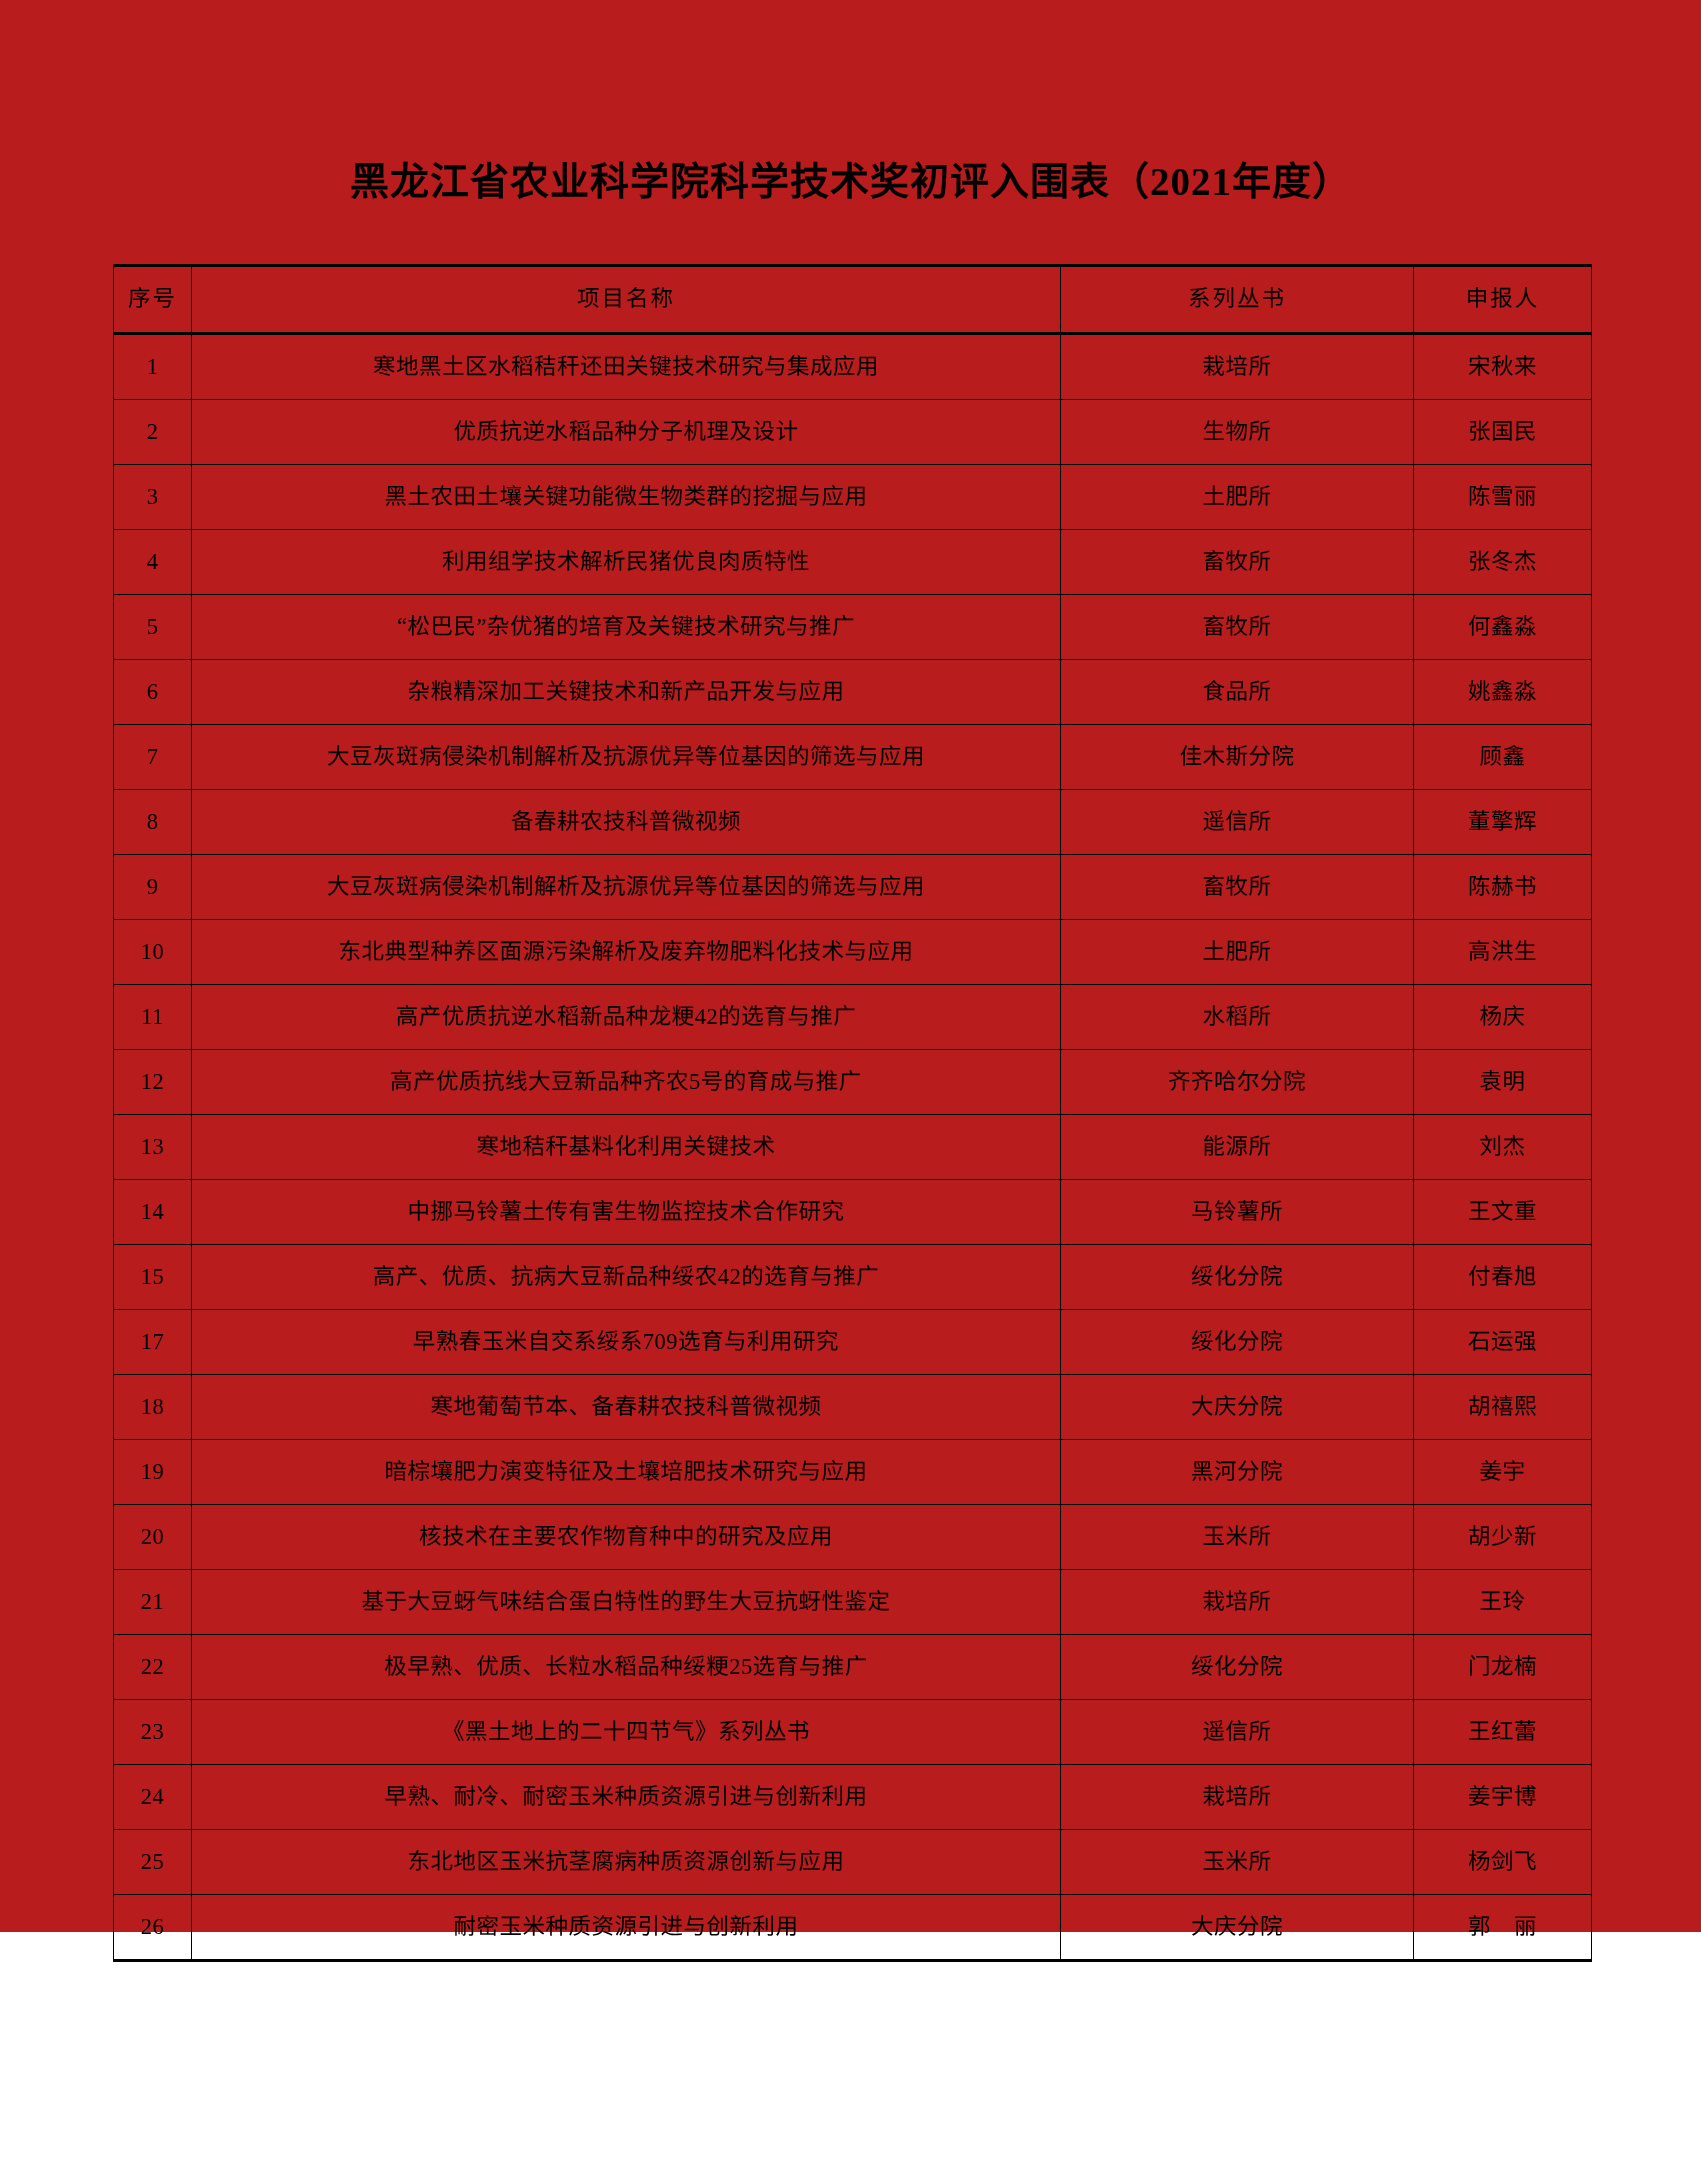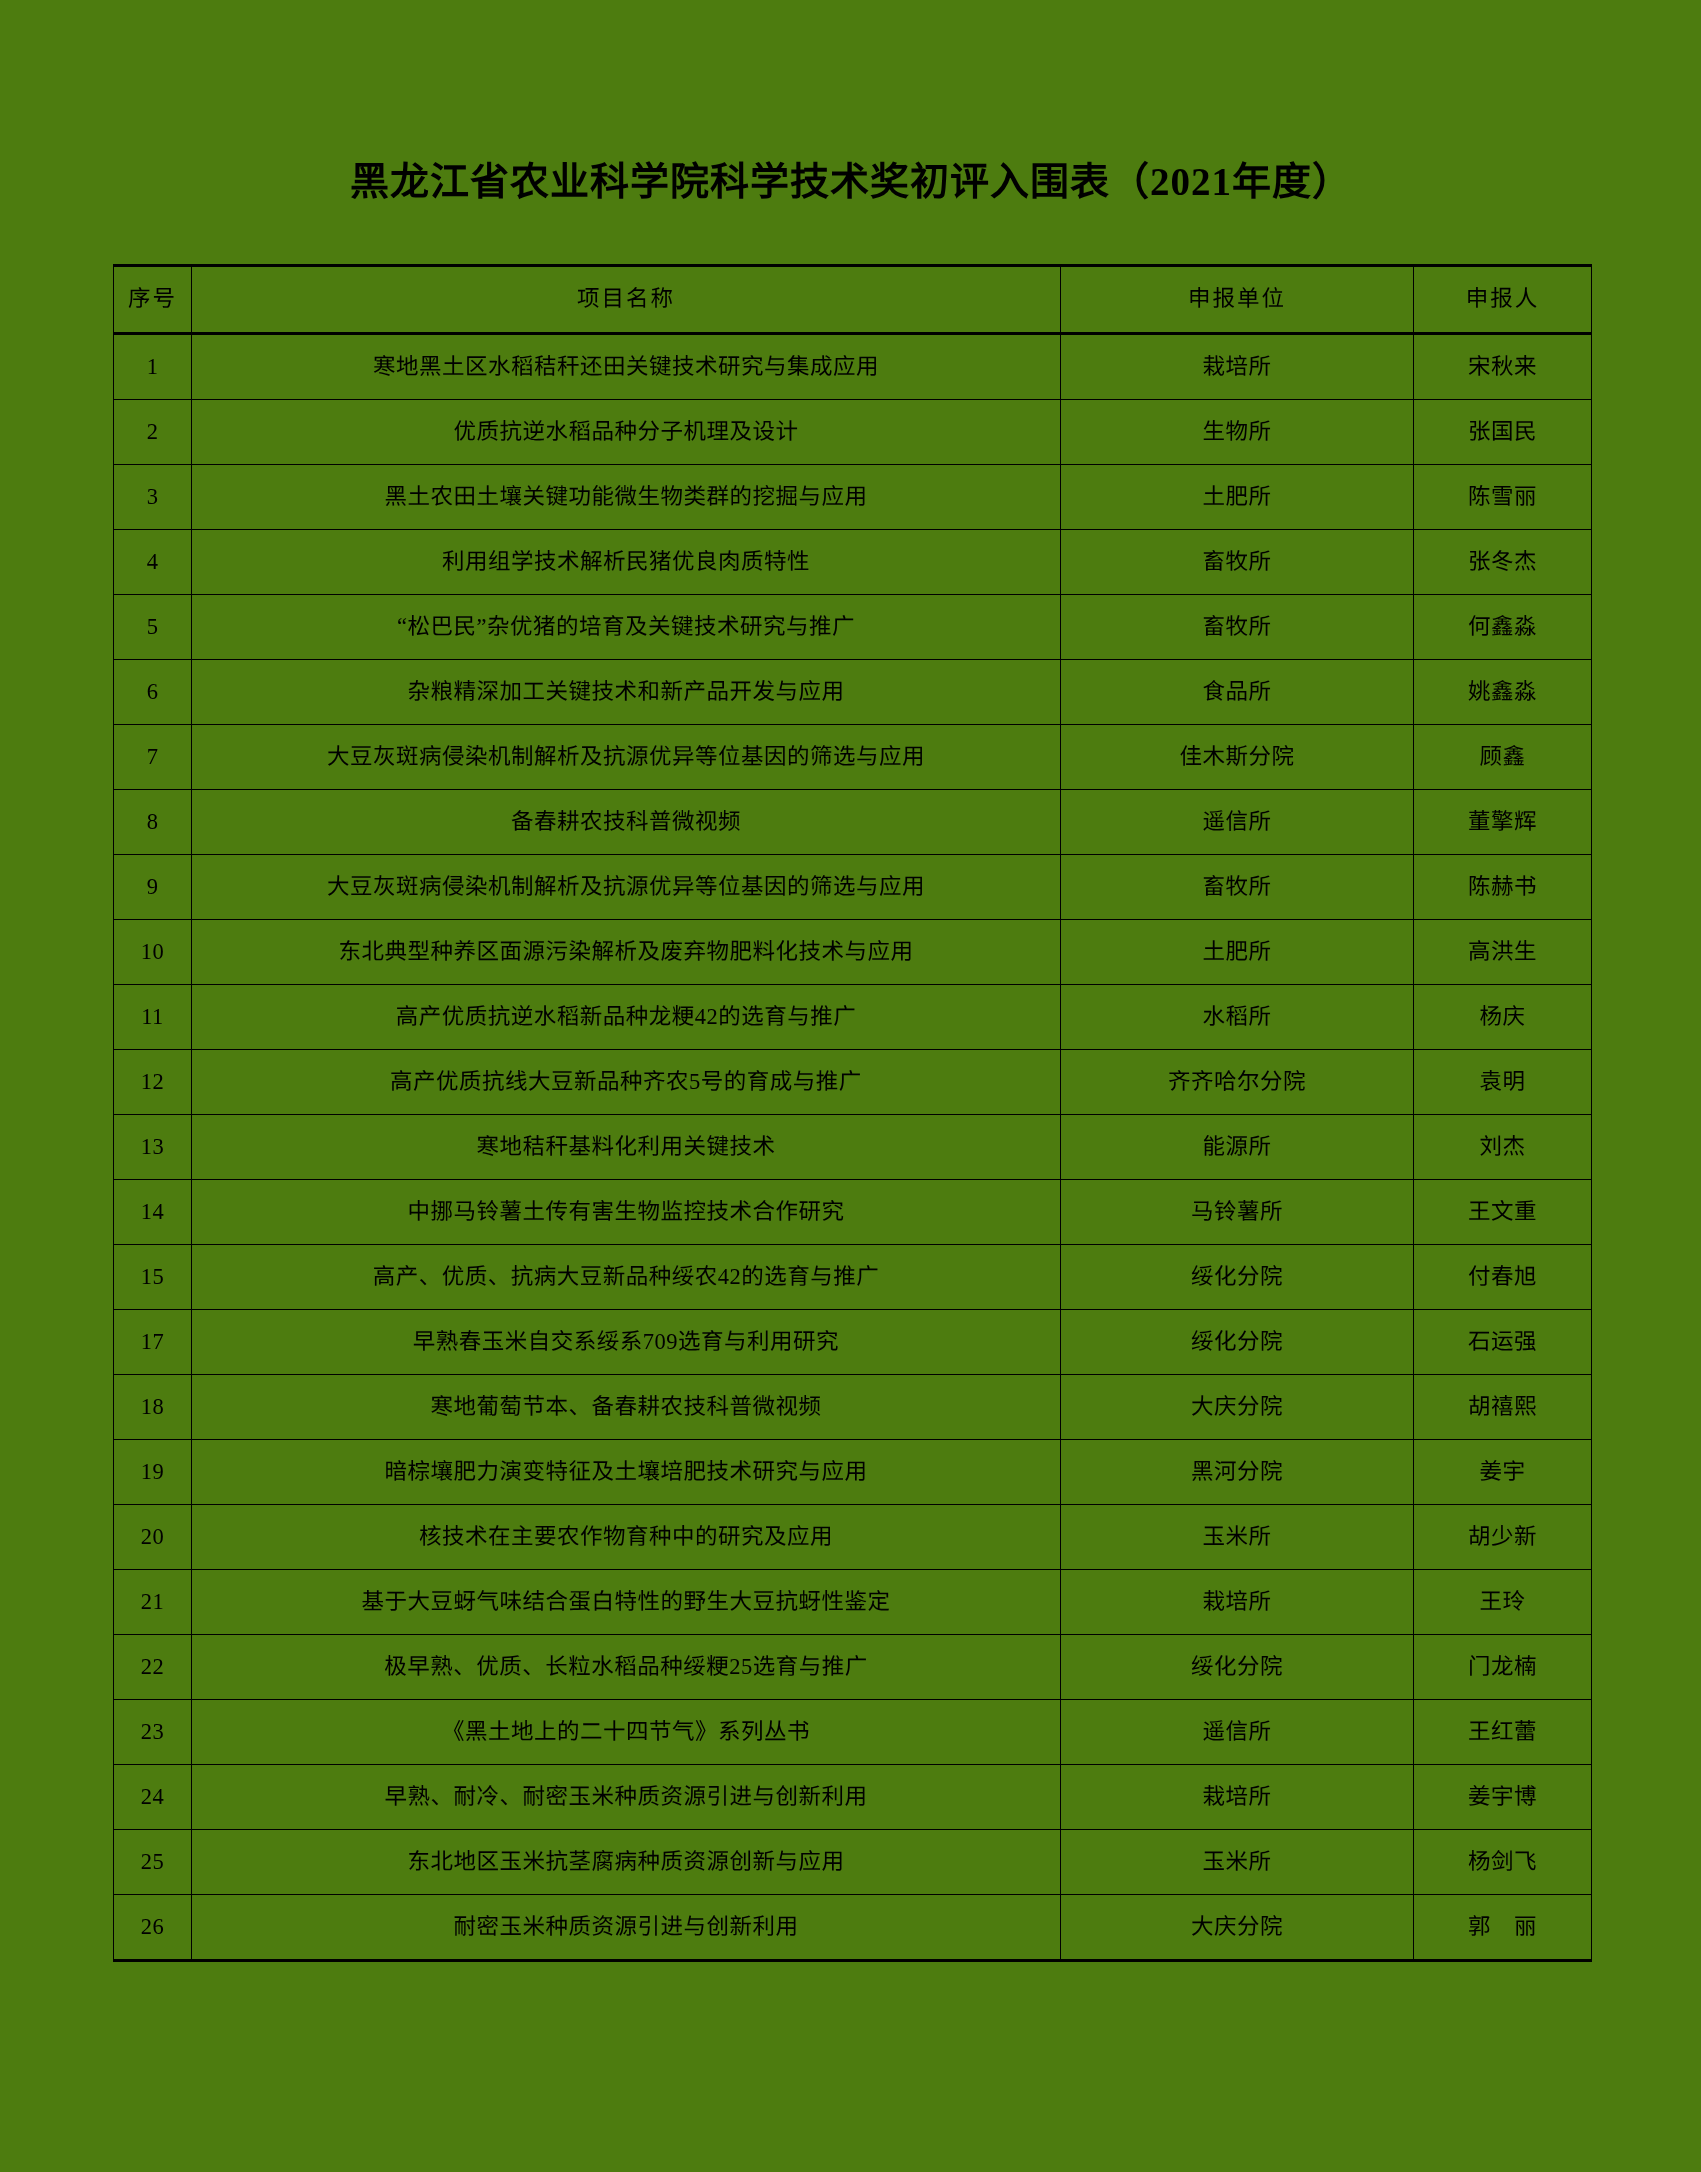--- a/index.html
+++ b/index.html
@@ -11,22 +11,22 @@
   body {
     width: 1702px;
     height: 2172px;
     font-family: "Liberation Serif", "DejaVu Serif", serif;
     color: #000000;
     -webkit-font-smoothing: antialiased;
   }
   .page {
     position: relative;
     width: 1702px;
-    height: 2172px;
-    background: #4d7c0f;
+    height: 1932px;
+    background: #b91c1c;
     box-sizing: border-box;
     padding: 0;
   }
   .doc-title {
     position: absolute;
     top: 161px;
     left: 0;
     width: 1702px;
     text-align: center;
     font-family: "Liberation Serif", "DejaVu Serif", serif;
@@ -96,21 +96,21 @@
       <colgroup>
         <col class="c-seq">
         <col class="c-name">
         <col class="c-unit">
         <col class="c-appl">
       </colgroup>
       <thead>
         <tr>
           <th class="seq-head">序号</th>
           <th>项目名称</th>
-          <th>申报单位</th>
+          <th>系列丛书</th>
           <th>申报人</th>
         </tr>
       </thead>
       <tbody id="table-body">
           <tr>
             <td class="seq-cell">1</td>
             <td class="name-cell">寒地黑土区水稻秸秆还田关键技术研究与集成应用</td>
             <td class="unit-cell">栽培所</td>
             <td class="appl-cell">宋秋来</td>
           </tr>

